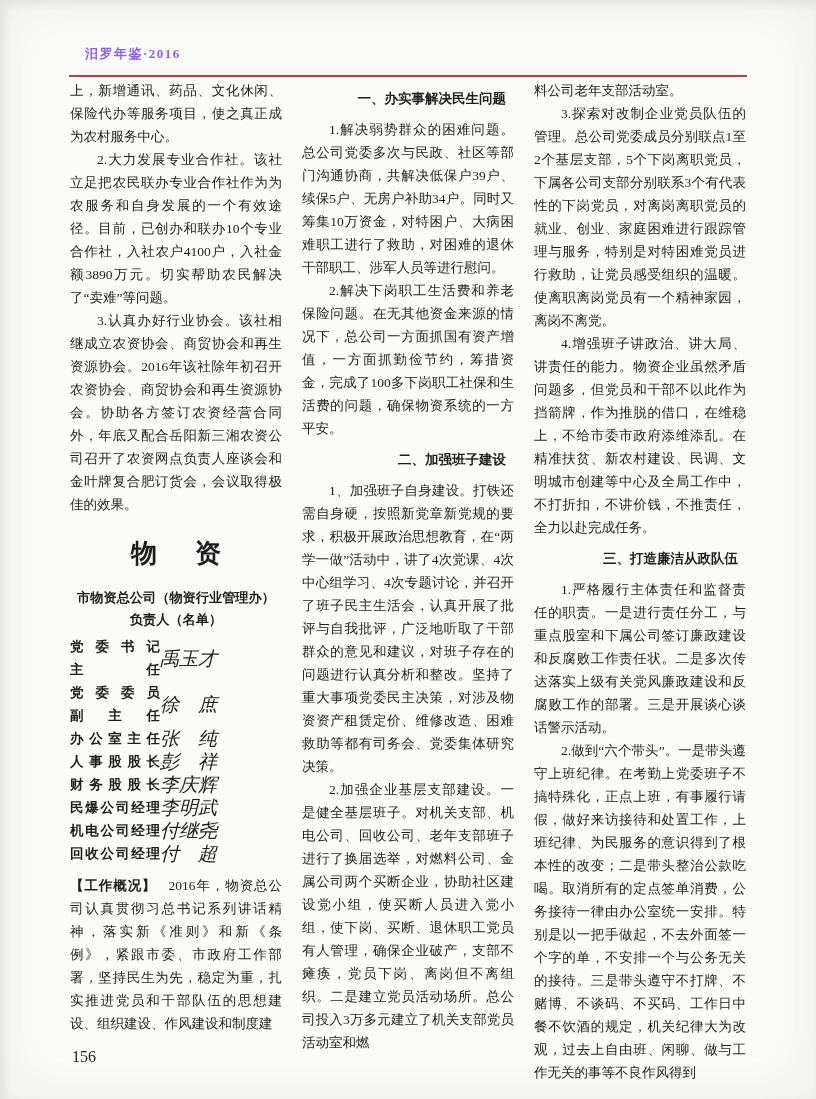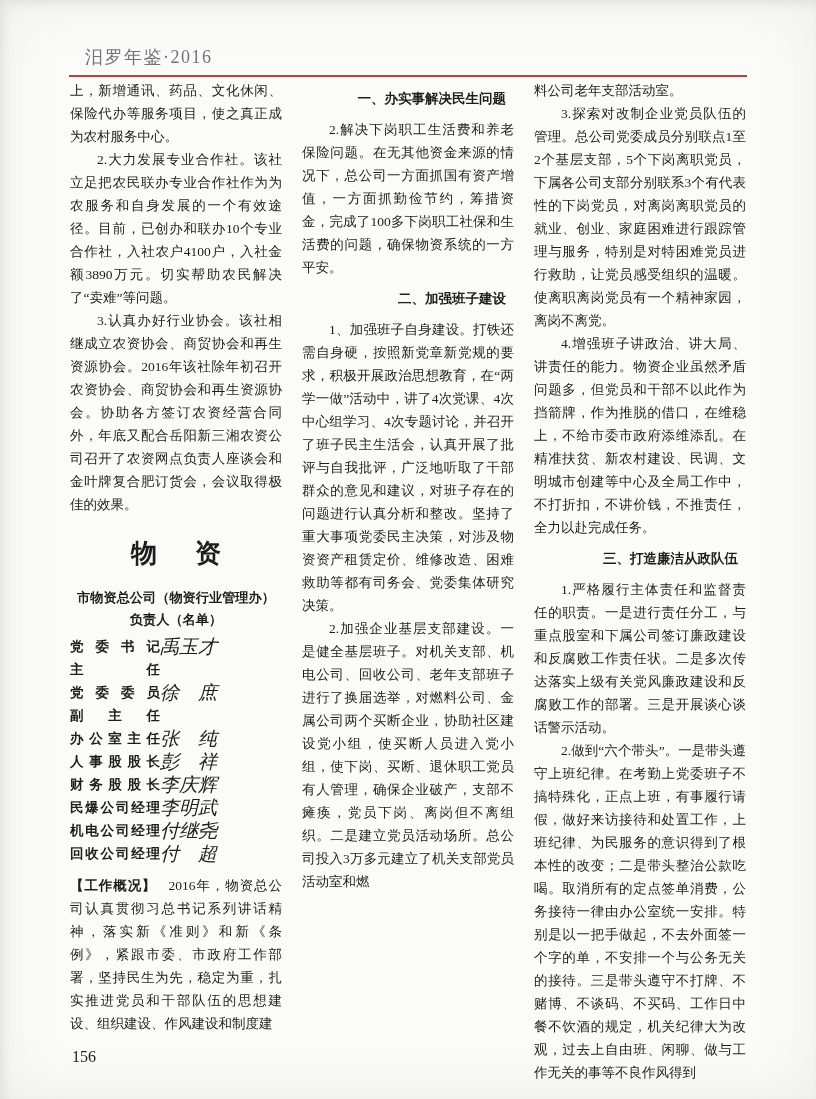--- a/index.html
+++ b/index.html
@@ -15,24 +15,24 @@
     background: #fbfbf8;
     color: #1d1d1d;
     font-family: "Liberation Serif", "DejaVu Serif", serif;
     overflow: hidden;
     box-shadow: inset 0 0 60px rgba(110,110,105,0.10), inset 4px 4px 10px rgba(0,0,0,0.07);
   }
   .header-title {
     position: absolute;
     left: 85px;
     top: 45px;
-    font-size: 18px;
-    font-weight: 400;
+    font-size: 13px;
+    font-weight: 700;
     letter-spacing: 1.5px;
-    color: #737373;
+    color: #8b5cf6;
   }
   .header-rule {
     position: absolute;
     left: 69px;
     top: 75px;
     width: 678px;
     height: 2px;
     background: #c43b3b;
   }
   .columns {
@@ -69,21 +69,21 @@
   .roster-heading {
     margin: 0;
     font-size: 13.2px;
     line-height: 22px;
     font-weight: 700;
     text-align: center;
   }
   .roster { margin-top: 4px; }
   .roster-row {
     display: flex;
-    align-items: flex-start;
+    align-items: center;
   }
   .roster-role {
     width: 90px;
     flex: none;
     font-weight: 700;
   }
   .role-line {
     font-size: 13.5px;
     line-height: 23px;
     text-align: justify;
@@ -175,20 +175,21 @@
           </div>
           <div class="roster-name">付　超</div>
         </div>
       </div>
 
       <p class="bp overview"><span class="ov-label">【工作概况】</span><span>2016年，物资总公司认真贯彻习总书记系列讲话精神，落实新《准则》和新《条例》，紧跟市委、市政府工作部署，坚持民生为先，稳定为重，扎实推进党员和干部队伍的思想建设、组织建设、作风建设和制度建</span></p>
     </div>
 
     <div class="col">
       <h3 class="subhead">一、办实事解决民生问题</h3>
+      <p class="bp ind">1.解决弱势群众的困难问题。总公司党委多次与民政、社区等部门沟通协商，共解决低保户39户、续保5户、无房户补助34户。同时又筹集10万资金，对特困户、大病困难职工进行了救助，对困难的退休干部职工、涉军人员等进行慰问。</p>
       <p class="bp ind">2.解决下岗职工生活费和养老保险问题。在无其他资金来源的情况下，总公司一方面抓国有资产增值，一方面抓勤俭节约，筹措资金，完成了100多下岗职工社保和生活费的问题，确保物资系统的一方平安。</p>
       <h3 class="subhead">二、加强班子建设</h3>
       <p class="bp ind">1、加强班子自身建设。打铁还需自身硬，按照新党章新党规的要求，积极开展政治思想教育，在“两学一做”活动中，讲了4次党课、4次中心组学习、4次专题讨论，并召开了班子民主生活会，认真开展了批评与自我批评，广泛地听取了干部群众的意见和建议，对班子存在的问题进行认真分析和整改。坚持了重大事项党委民主决策，对涉及物资资产租赁定价、维修改造、困难救助等都有司务会、党委集体研究决策。</p>
       <p class="bp ind">2.加强企业基层支部建设。一是健全基层班子。对机关支部、机电公司、回收公司、老年支部班子进行了换届选举，对燃料公司、金属公司两个买断企业，协助社区建设党小组，使买断人员进入党小组，使下岗、买断、退休职工党员有人管理，确保企业破产，支部不瘫痪，党员下岗、离岗但不离组织。二是建立党员活动场所。总公司投入3万多元建立了机关支部党员活动室和燃</p>
     </div>
 
     <div class="col">
       <p class="bp">料公司老年支部活动室。</p>
       <p class="bp ind">3.探索对改制企业党员队伍的管理。总公司党委成员分别联点1至2个基层支部，5个下岗离职党员，下属各公司支部分别联系3个有代表性的下岗党员，对离岗离职党员的就业、创业、家庭困难进行跟踪管理与服务，特别是对特困难党员进行救助，让党员感受组织的温暖。使离职离岗党员有一个精神家园，离岗不离党。</p>
       <p class="bp ind">4.增强班子讲政治、讲大局、讲责任的能力。物资企业虽然矛盾问题多，但党员和干部不以此作为挡箭牌，作为推脱的借口，在维稳上，不给市委市政府添维添乱。在精准扶贫、新农村建设、民调、文明城市创建等中心及全局工作中，不打折扣，不讲价钱，不推责任，全力以赴完成任务。</p>

